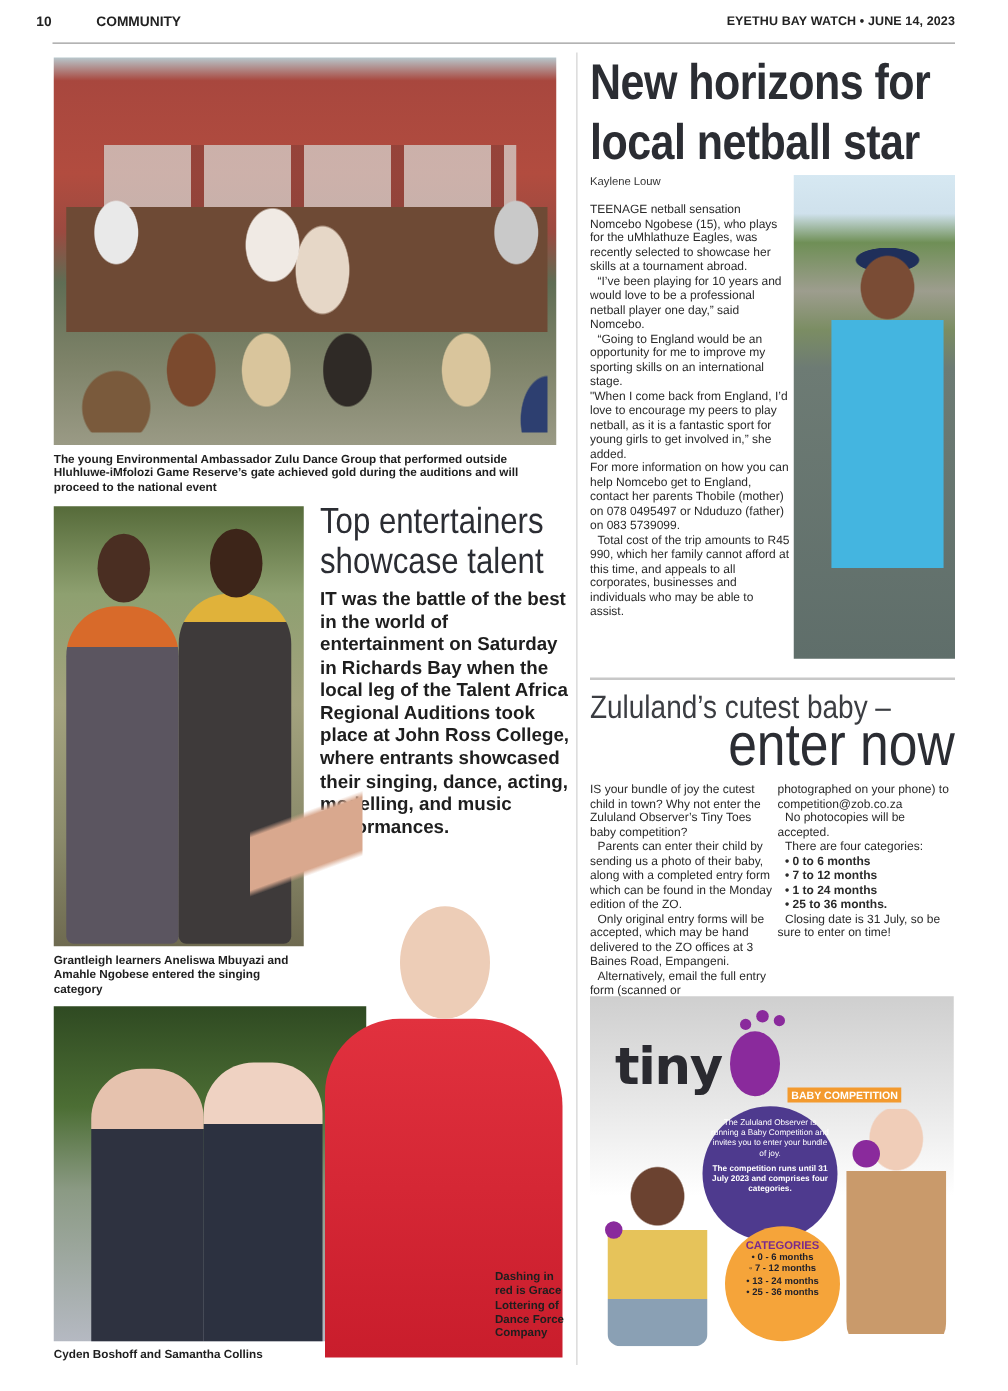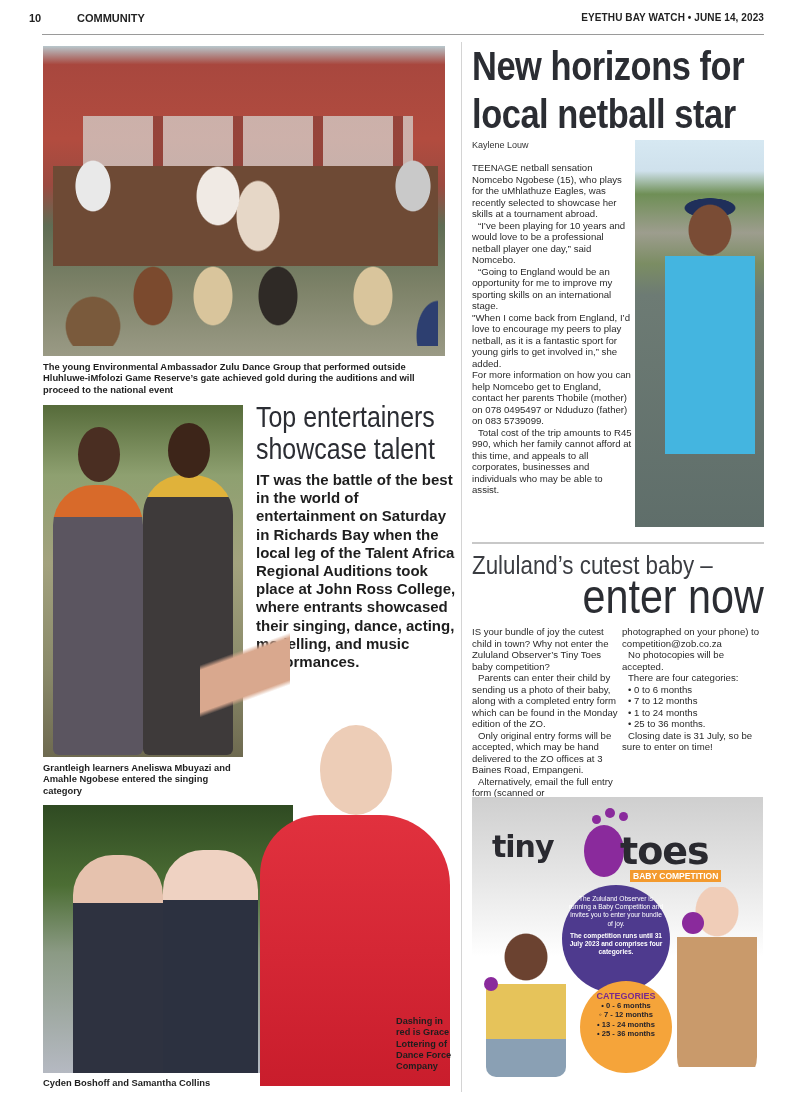--- a/index.html
+++ b/index.html
@@ -102,29 +102,29 @@
   .hl-baby2 { right: 42px; top: 572px; font-size: 48px; line-height: 50px; color: #2b2d33; transform: scaleX(0.86); transform-origin: right top; white-space: nowrap; }
 
   .byline { left: 472px; top: 140px; font-size: 9px; color: #333; }
 
   .body-text { font-size: 9.6px; line-height: 11.5px; color: #2a2a2a; }
   .body-text p { text-indent: 0; }
   .body-text p.ind { text-indent: 6px; }
   .netball-body { left: 472px; top: 162px; width: 160px; }
   .baby-col1 { left: 472px; top: 626px; width: 146px; }
   .baby-col2 { left: 622px; top: 626px; width: 146px; }
-  .baby-col2 ul { list-style: none; padding-left: 6px; }
+  .baby-col2 ul { list-style: none; padding-left: 6px; font-weight: bold; }
   .baby-col2 li::before { content: "\2022  "; }
 
   .intro-bold { left: 256px; top: 471px; width: 200px; font-size: 15px; line-height: 18.2px; font-weight: bold; color: #1e1e1e; }
 
   .sec-rule { left: 472px; top: 542px; width: 292px; height: 2px; background: #c8c8c8; }
 
   
-  .tt-logo-tiny { position: absolute; left: 20px; top: 32px; font-size: 30px; font-weight: bold; color: #2a2a30; letter-spacing: -1px; font-family: "DejaVu Sans", sans-serif; }
+  .tt-logo-tiny { position: absolute; left: 20px; top: 32px; font-size: 41px; font-weight: bold; color: #2a2a30; letter-spacing: -1px; font-family: "DejaVu Sans", sans-serif; }
   .tt-logo-toes { position: absolute; left: 148px; top: 32px; font-size: 38px; font-weight: bold; color: #2a2a30; letter-spacing: -1px; font-family: "DejaVu Sans", sans-serif; }
   .tt-foot { position: absolute; left: 112px; top: 28px; width: 40px; height: 52px; border-radius: 50%; background: #8a2a9c; }
   .tt-dot { position: absolute; border-radius: 50%; background: #8a2a9c; }
   .tt-baby-comp { position: absolute; left: 158px; top: 73px; background: #f39a2e; color: #fff; font-size: 8.5px; font-weight: bold; padding: 1px 3px; }
   .tt-purple-circle { position: absolute; left: 90px; top: 88px; width: 108px; height: 108px; border-radius: 50%; background: #4e3a8e; color: #fff; text-align: center; font-size: 6.6px; line-height: 8.2px; padding: 10px 6px 0; }
   .tt-purple-circle .b { font-weight: bold; margin-top: 4px; }
   .tt-orange-circle { position: absolute; left: 108px; top: 184px; width: 92px; height: 92px; border-radius: 50%; background: #f5a43a; text-align: center; padding-top: 10px; }
   .tt-cat-title { font-size: 9px; font-weight: bold; color: #7a2a8c; }
   .tt-cat { font-size: 7.6px; font-weight: bold; color: #1f1f2a; line-height: 9.4px; }
   .tt-baby-left { position: absolute; left: 14px; top: 130px; width: 80px; height: 150px; background: radial-gradient(ellipse 22px 24px at 40px 30px, #6b4230 95%, transparent 100%), linear-gradient(180deg, transparent 0 38%, #e6c35a 38% 75%, #8aa0b4 75%); border-radius: 30px 30px 10px 10px; }
@@ -216,21 +216,20 @@
   </ul>
   <p class="ind">Closing date is 31 July, so be sure to enter on time!</p>
 </div>
 
 <div class="abs ad-tinytoes">
   <div class="tt-dot" style="left:120px;top:18px;width:9px;height:9px;"></div>
   <div class="tt-dot" style="left:133px;top:11px;width:10px;height:10px;"></div>
   <div class="tt-dot" style="left:147px;top:15px;width:9px;height:9px;"></div>
   <div class="tt-foot"></div>
   <div class="tt-logo-tiny">tiny</div>
-  <div class="tt-logo-toes">toes</div>
   <div class="tt-baby-comp">BABY COMPETITION</div>
 
   <div class="tt-baby-left"></div>
   <div class="tt-baby-right"></div>
   <div class="tt-dot" style="left:12px;top:180px;width:14px;height:14px;"></div>
   <div class="tt-dot" style="left:210px;top:115px;width:22px;height:22px;"></div>
 
   <div class="tt-purple-circle">
     <div>The Zululand Observer is running a Baby Competition and invites you to enter your bundle of joy.</div>
     <div class="b">The competition runs until 31 July 2023 and comprises four categories.</div>

